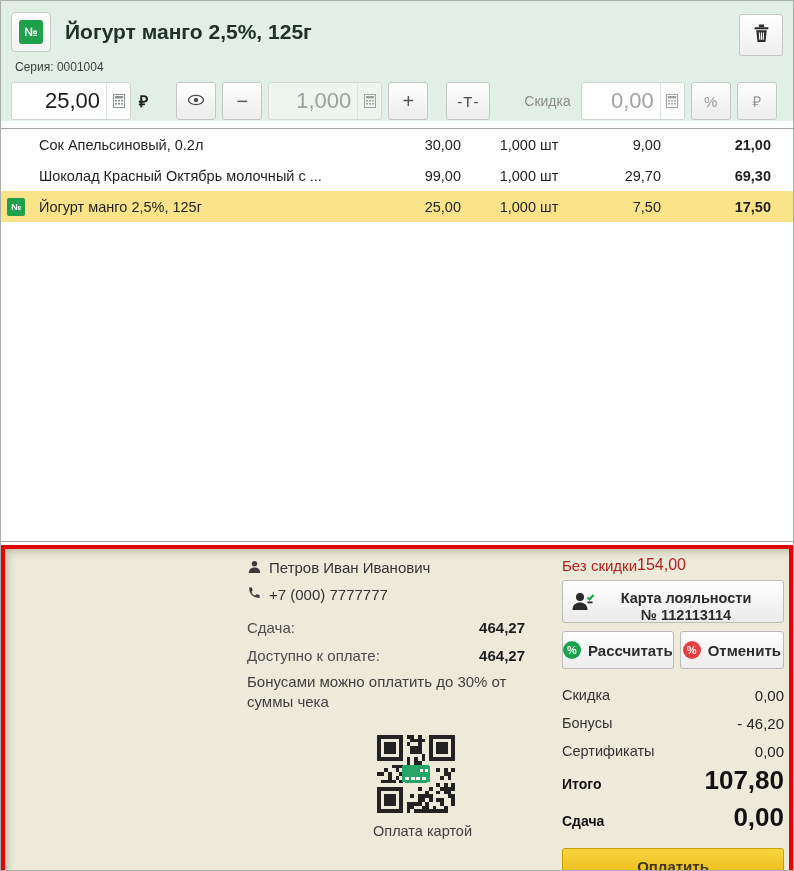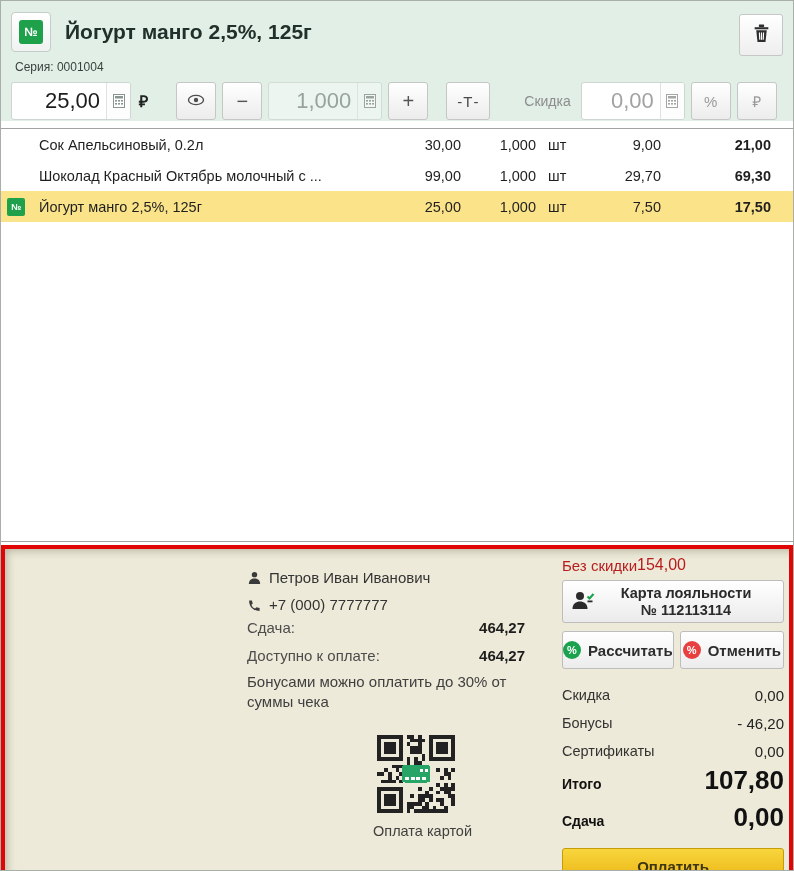--- a/index.html
+++ b/index.html
@@ -29,41 +29,41 @@
   .t-btn { font-size:15px; color:#4a4a4a; letter-spacing:1px; margin-left:18px; width:44px; }
 
   
   .table-wrap { height:414px; background:#fff; border-top:1px solid #a2a2a2; border-bottom:1px solid #a2a2a2; flex:0 0 auto; overflow:hidden;margin-top:7px; }
   .trow { display:grid; grid-template-columns:30px minmax(0,1fr) 92px 75px 55px 70px 110px; padding-right:22px; height:31px; align-items:center; font-size:14.5px; color:#1f1f1f; cursor:pointer; }
   .trow.selected { background:#fbe389; }
   .t-badge { display:flex; align-items:center; justify-content:center; }
   .t-badge .badge-num { width:18px; height:18px; font-size:9px; border-radius:2px; }
   .t-name { white-space:nowrap; overflow:hidden; text-overflow:ellipsis; padding-left:8px; }
   .t-num { text-align:right; }
-  .t-unit { text-align:left; padding-left:12px; }
+  .t-unit { text-align:left; padding-left:4px; }
   .t-total { text-align:right; font-weight:bold; }
 
   .gap-strip { height:3px; background:#fff; flex:0 0 auto; }
 
   
   .footer { height:332px; background:#edead9; border:4px solid #e10505; position:relative; flex:0 0 auto; box-shadow:inset 7px 7px 9px -5px rgba(90,85,60,.35); }
   .customer { position:absolute; left:242px; top:10px; width:278px; font-size:15px; color:#333; }
-  .c-row { display:flex; align-items:flex-end; height:27px; }
+  .c-row { display:flex; align-items:flex-start; height:27px; }
   .c-icon { width:22px; display:flex; align-items:center; }
   .kv-row { display:flex; justify-content:space-between; height:28px; align-items:center; color:#4c4c4c; }
   .kv-row b { color:#1d1d1d; }
   .c-note { margin-top:3px; color:#3f3f3f; line-height:20px; width:272px; }
   .qr-block { position:absolute; left:368px; top:186px; width:86px; text-align:center; }
   .qr-block svg { display:block; margin:0 auto; }
   .qr-caption { margin-top:10px; font-size:14.5px; color:#3f3f3f; white-space:nowrap; }
 
   .rightcol { position:absolute; right:5px; top:4px; width:222px; }
   .nodisc-row { display:flex; justify-content:flex-start; align-items:center; height:24px; font-size:15px; color:#b91c1c; }
   .nodisc-row .val { font-size:16px; }
-  .loyalty-btn { width:100%; height:43px; margin-top:3px; background:linear-gradient(#ffffff,#ebebeb); border:1px solid #bdbdbd; border-radius:3px; display:flex; align-items:center; padding:9px 8px; cursor:pointer; }
+  .loyalty-btn { width:100%; height:43px; margin-top:3px; background:linear-gradient(#ffffff,#ebebeb); border:1px solid #bdbdbd; border-radius:3px; display:flex; align-items:flex-start; padding:9px 8px; cursor:pointer; }
   .loyalty-txt { flex:1; text-align:center; font-size:14.5px; font-weight:bold; color:#2b2b2b; line-height:17px; }
   .btn-row { display:flex; gap:6px; margin-top:8px; }
   .act-btn { flex:1; height:38px; background:linear-gradient(#ffffff,#ececec); border:1px solid #bdbdbd; border-radius:3px; display:flex; align-items:center; justify-content:center; gap:7px; font-size:15px; font-weight:bold; color:#2d2d2d; cursor:pointer; }
   .pct-circle { width:18px; height:18px; border-radius:50%; color:#fff; font-size:11px; font-weight:bold; display:flex; align-items:center; justify-content:center; }
   .pct-green { background:#1ba24e; }
   .pct-red { background:#e84040; }
   .sum-rows { margin-top:12px; }
   .sum-row { display:flex; justify-content:space-between; align-items:center; height:28px; font-size:14.5px; color:#333; }
   .sum-row .val { font-size:15px; color:#222; }
   .big-row { display:flex; justify-content:space-between; align-items:baseline; height:37px; }

